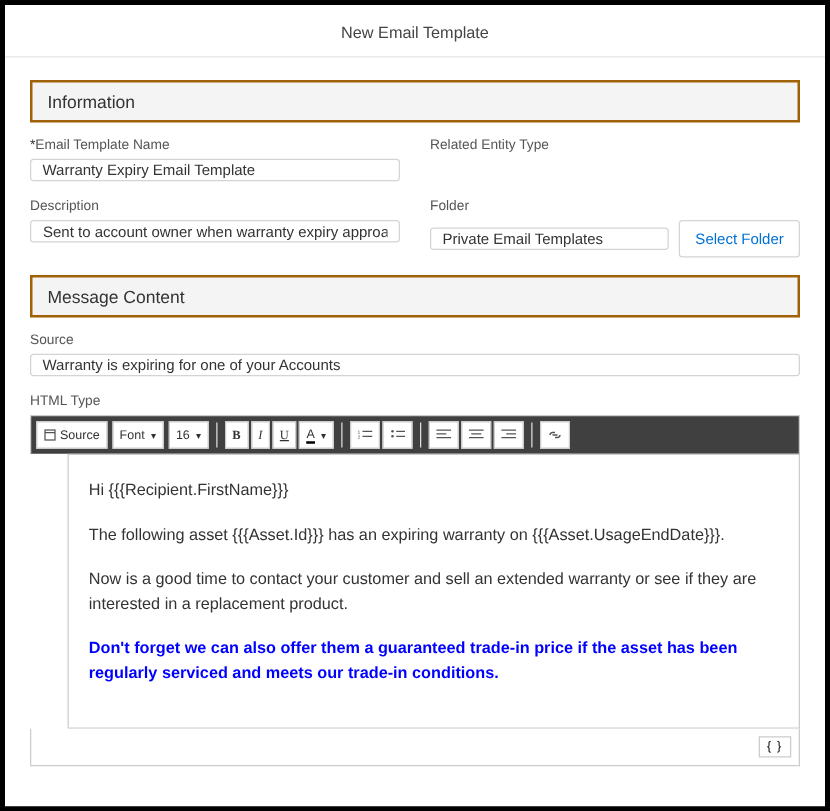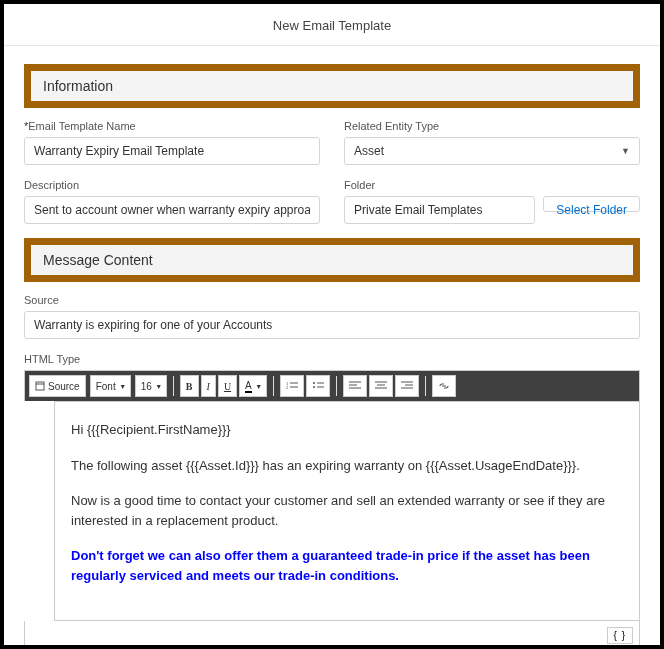--- a/index.html
+++ b/index.html
@@ -1,31 +1,31 @@
 <!DOCTYPE html>
 <html><head>
 <meta charset="utf-8">
 <style>
 * { box-sizing: border-box; margin: 0; padding: 0; }
 body { font-family: -apple-system, BlinkMacSystemFont, "Segoe UI", Arial, sans-serif; background: #000; padding: 4px; }
 .window { background: #fff; width: 656px; height: 641px; overflow: hidden; }
 .title-bar { text-align: center; padding: 14px 0 12px; font-size: 13px; color: #444; font-weight: 400; }
 .hr-divider { border: none; border-top: 1px solid #e5e5e5; margin-bottom: 18px; }
 .content { padding: 0 20px; }
-.section-header { background: #f4f4f4; border: 7px solid #a16207; padding: 7px 12px; font-size: 14px; color: #333; margin-bottom: 12px; }
+.section-header { background: #f4f4f4; border: 2px solid #a16207; padding: 7px 12px; font-size: 14px; color: #333; margin-bottom: 12px; }
 .row { display: flex; gap: 24px; margin-bottom: 14px; }
 .field { flex: 1; display: flex; flex-direction: column; }
 .field-label { font-size: 11px; color: #555; margin-bottom: 5px; }
 .field-label .req { color: #333; }
-.input, .select { border: 1px solid #d4d4d4; border-radius: 3px; padding: 6px 9px; font-size: 12px; color: #333; background: #fff; height: 28px; width: 100%; }
+.input, .select { border: 1px solid #d4d4d4; border-radius: 3px; padding: 6px 9px; font-size: 12px; color: #333; background: #fff; height: 18px; width: 100%; }
 .select { display: flex; justify-content: space-between; align-items: center; cursor: pointer; }
 .select-caret { font-size: 9px; color: #555; }
-.folder-row { display: flex; gap: 8px; align-items: flex-start; }
+.folder-row { display: flex; gap: 8px; align-items: center; }
 .folder-row .input { flex: 1; }
-.btn-outline { border: 1px solid #d4d4d4; border-radius: 3px; padding: 6px 12px; font-size: 12px; color: #0070d2; background: #fff; cursor: pointer; height: 16px; }
+.btn-outline { border: 1px solid #d4d4d4; border-radius: 3px; padding: 6px 12px; font-size: 12px; color: #0070d2; background: #fff; cursor: pointer; height: 30px; }
 .subject-input { width: 100%; }
 .toolbar { border: 1px solid #ccc; border-bottom: none; background: #404040; padding: 4px; display: flex; gap: 4px; align-items: center; font-size: 11px; }
 .tb-btn { border: 1px solid #ccc; background: #fff; padding: 3px 5px; font-size: 10px; cursor: pointer; display: inline-flex; align-items: center; gap: 3px; color: #333; height: 22px; }
 .tb-group { display: flex; gap: 2px; }
 .tb-sep { width: 1px; background: #ddd; height: 20px; margin: 0 2px; }
 .editor { border: 1px solid #ccc; padding: 18px 16px; min-height: 220px; font-size: 13px; color: #333; line-height: 1.5; margin-left: 30px; }
 .editor p { margin-bottom: 16px; }
 .editor .highlight { color: #0000ff; font-weight: bold; }
 .editor-footer { border: 1px solid #ccc; border-top: none; padding: 6px; display: flex; justify-content: flex-end; background: #fff; }
 .footer-btn { border: 1px solid #ccc; background: #fff; padding: 2px 6px; font-size: 10px; cursor: pointer; letter-spacing: 1px; }
@@ -45,24 +45,20 @@
 
     <div class="section-header">Information</div>
 
     <div class="row">
       <div class="field">
         <label class="field-label"><span class="req">*</span><span>Email Template Name</span></label>
         <input class="input" type="text" value="Warranty Expiry Email Template" style="">
       </div>
       <div class="field">
         <label class="field-label">Related Entity Type</label>
-        <div class="select">
-          <span>Asset</span>
-          <span class="select-caret">▼</span>
-        </div>
       </div>
     </div>
 
     <div class="row">
       <div class="field">
         <label class="field-label">Description</label>
         <input class="input" type="text" value="Sent to account owner when warranty expiry approaching" style="">
       </div>
       <div class="field">
         <label class="field-label">Folder</label>

